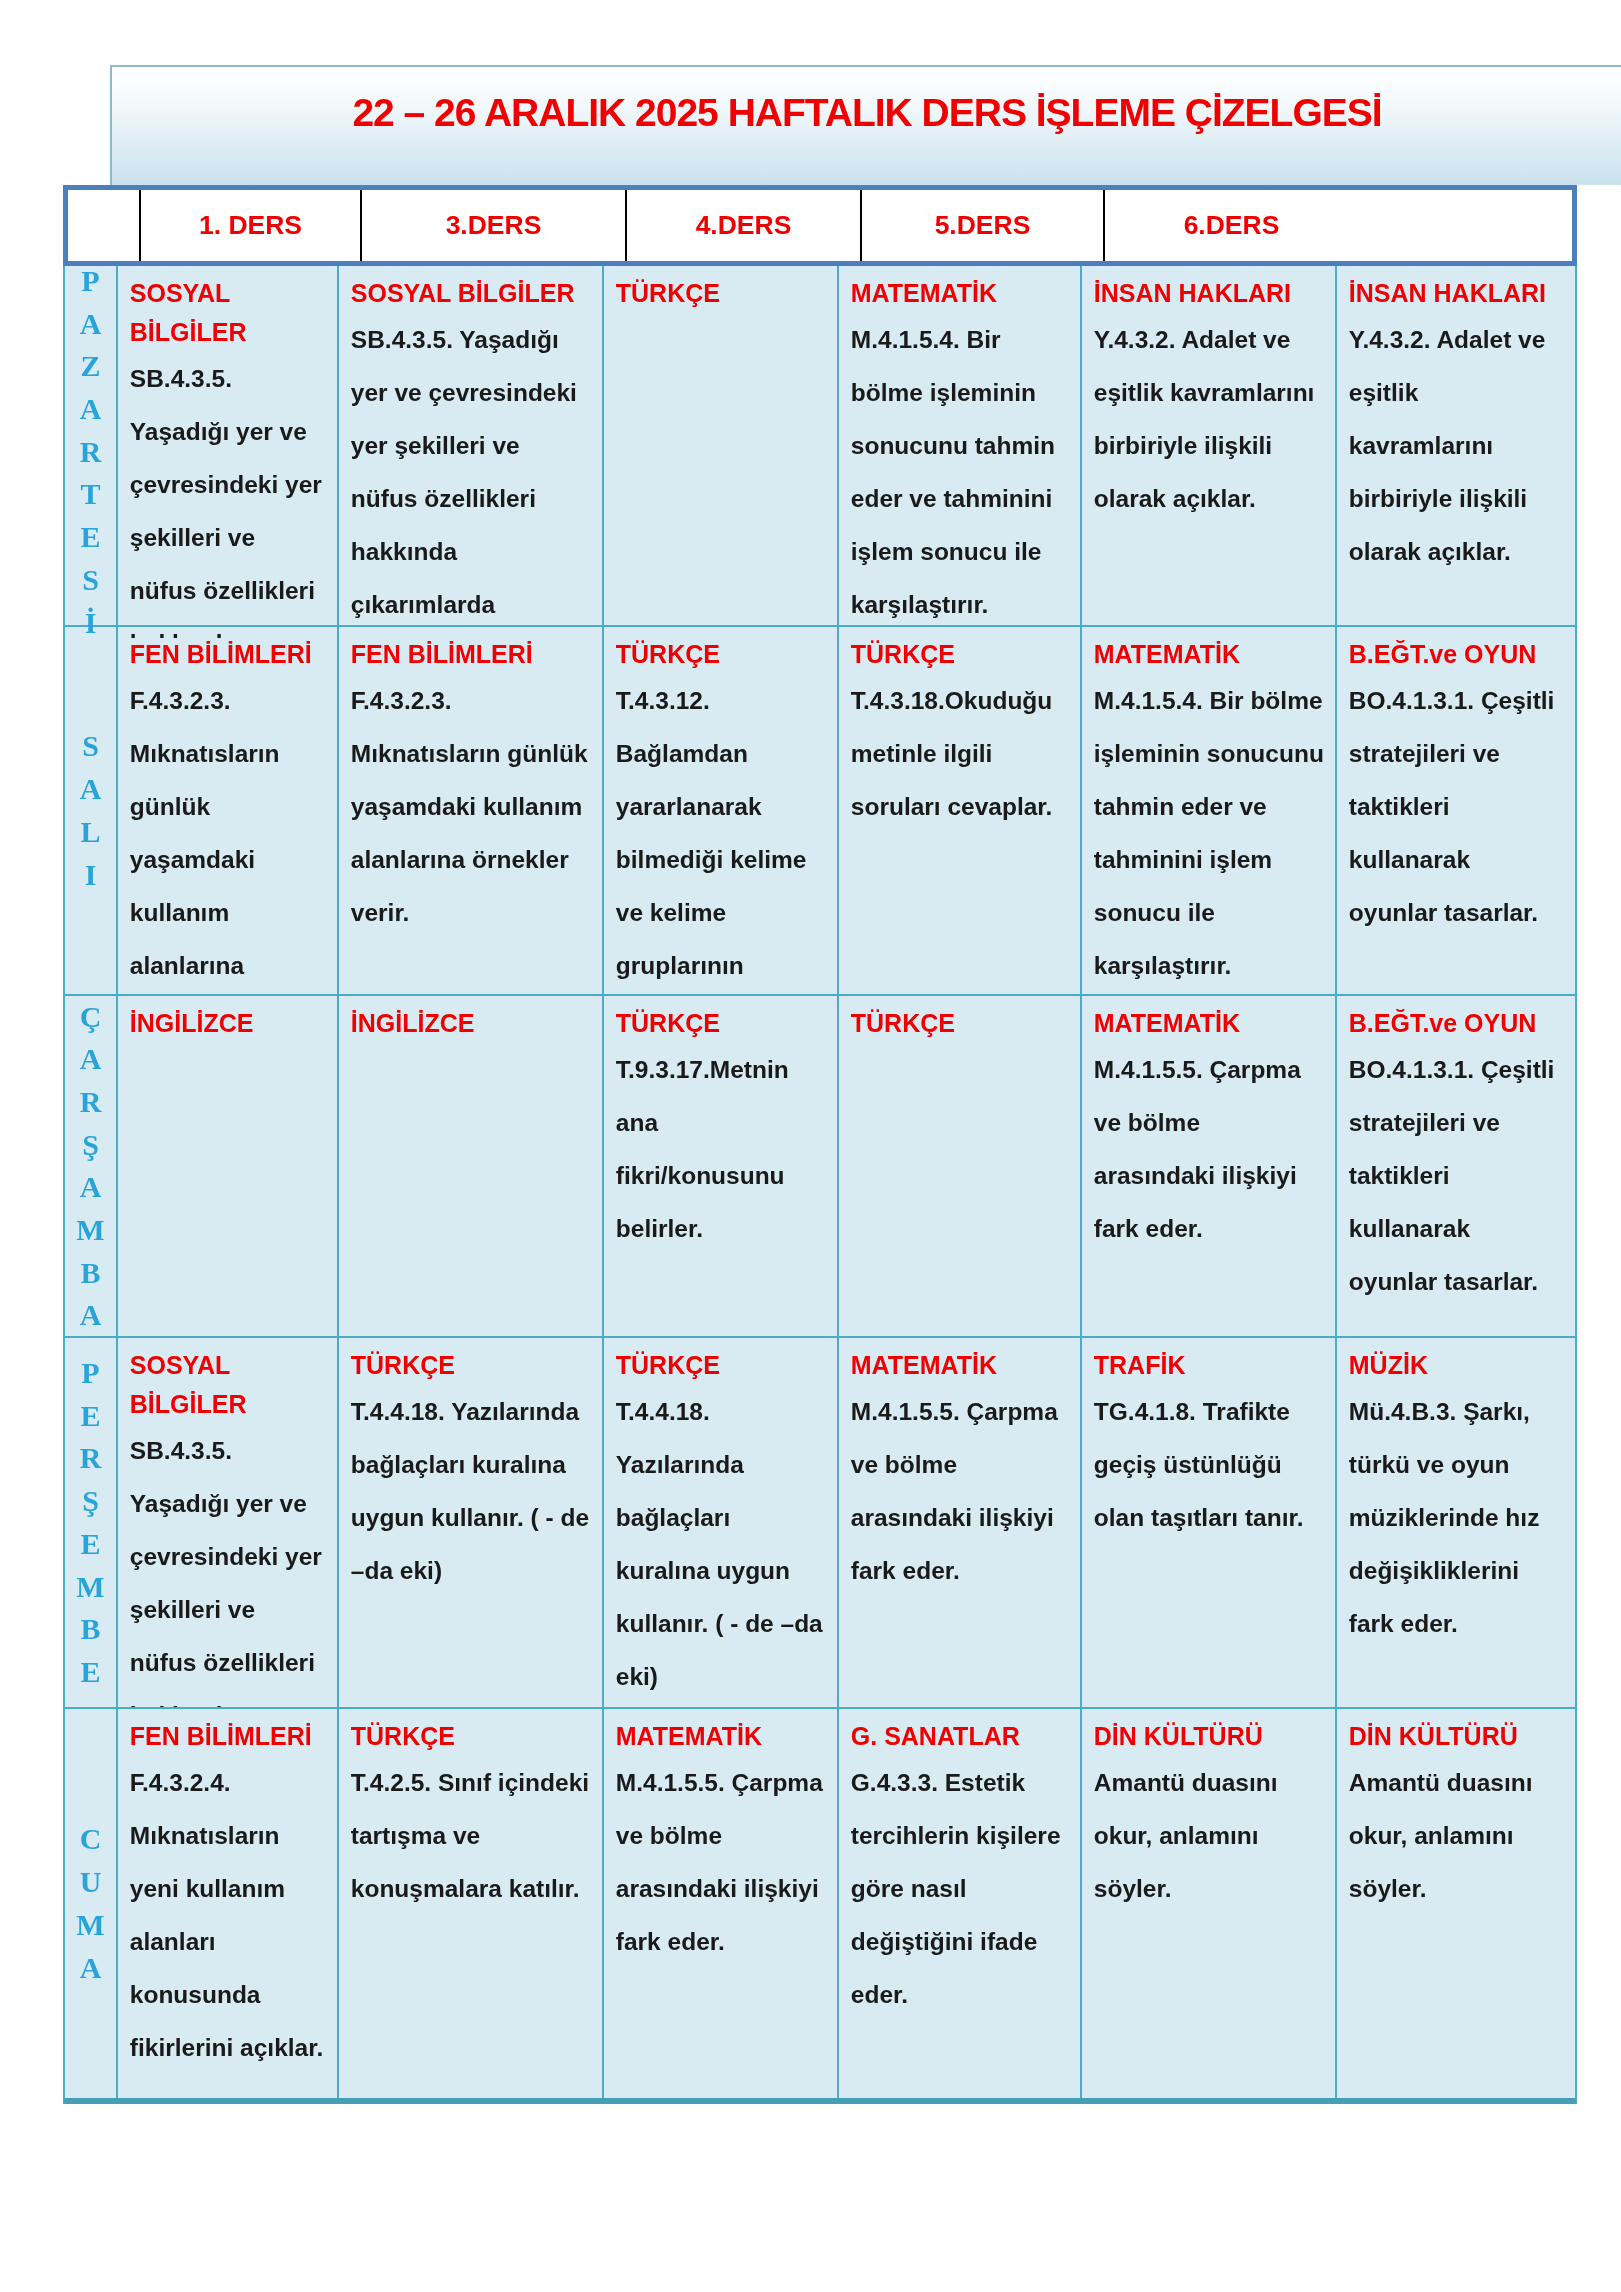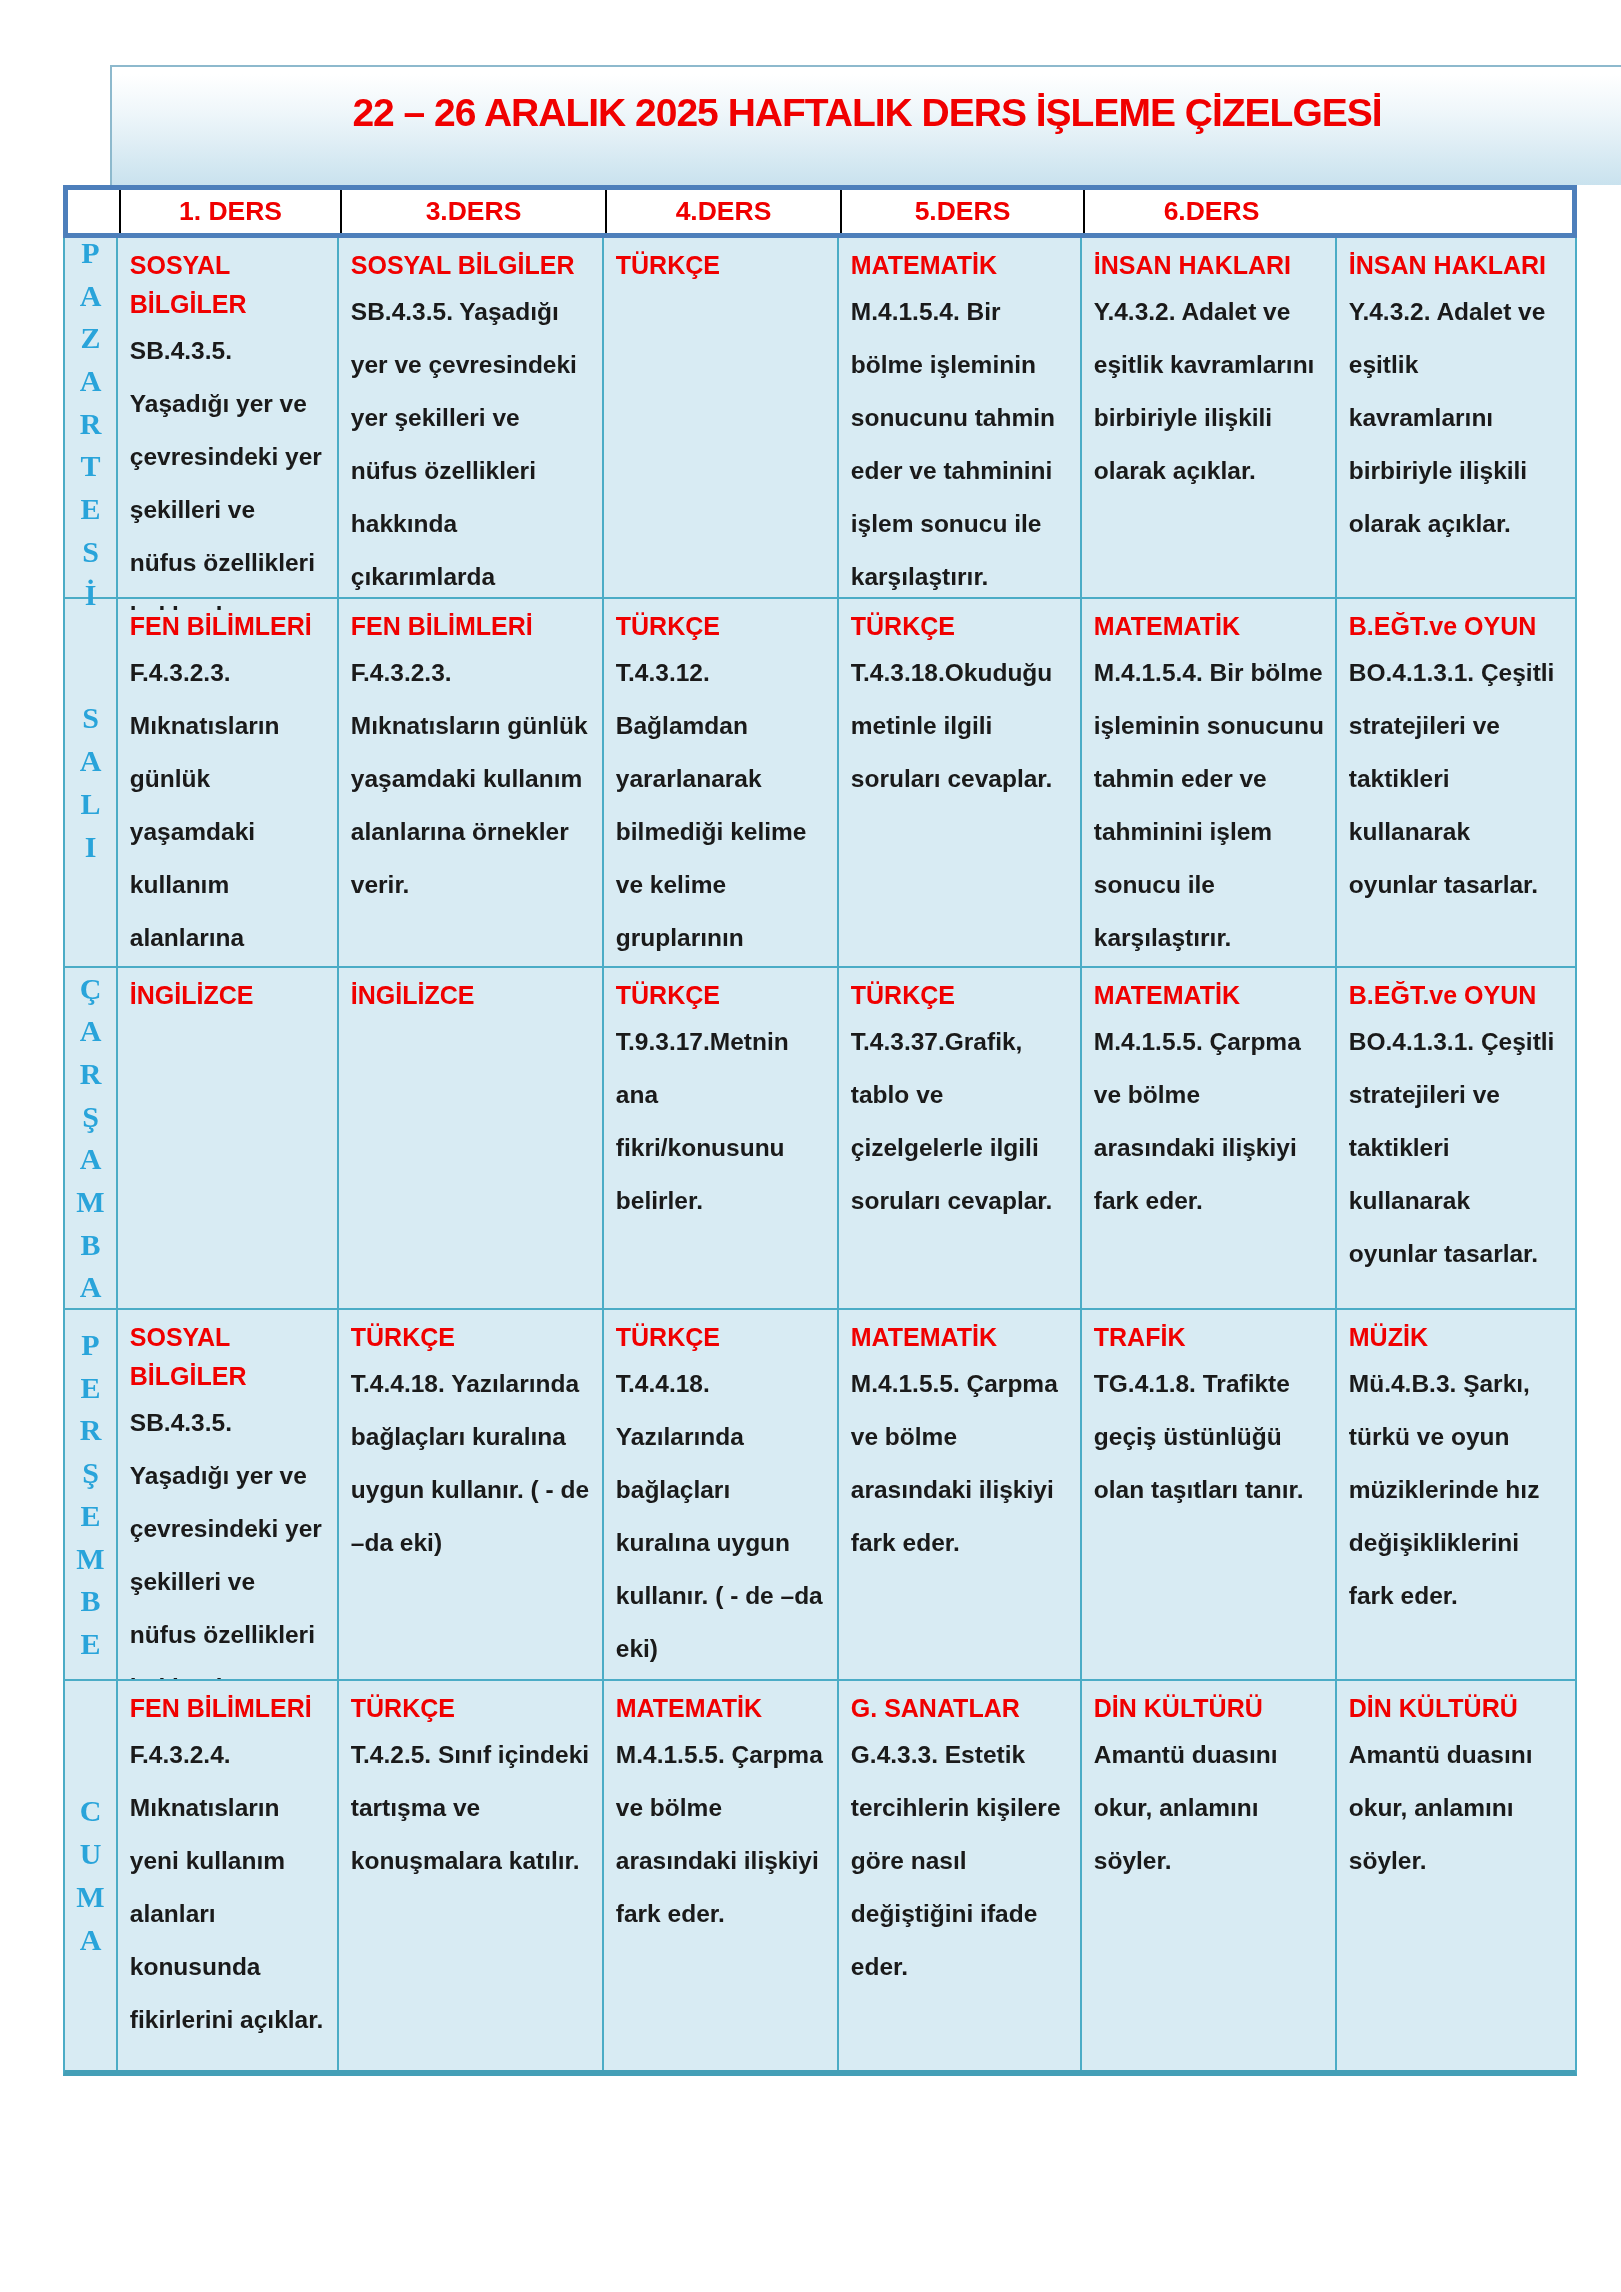--- a/index.html
+++ b/index.html
@@ -18,23 +18,23 @@
     background:linear-gradient(180deg,#ffffff 6%,#eef6fa 40%,#c9e2ee 100%);
     text-align:center;padding-top:23.5px;margin-left:47px;
   }
   .title-box h1{
     margin:0;font-size:39px;font-weight:bold;letter-spacing:-1px;
     color:#f00000;font-family:"Liberation Sans","DejaVu Sans",sans-serif;
   }
 
   
   .header-row{
-    box-sizing:border-box;width:100%;height:53px;
+    box-sizing:border-box;width:100%;height:81px;
     border:5.9px solid #4d7fbb;background:#ffffff;
-    display:grid;grid-template-columns:51px 221px 265px 235px 243px 255px auto;
+    display:grid;grid-template-columns:51px 221px 265px 235px 243px 255px auto;padding-left:20px;
   }
   .hcell{
     display:flex;align-items:center;justify-content:center;
     font-size:26.5px;font-weight:bold;color:#f00000;
   }
   .hcell + .hcell{border-left:2px solid #000000;}
 
   
   .body{
     box-sizing:border-box;width:100%;
@@ -175,21 +175,20 @@
           </div>
           <div class="cell">
             <div class="subject">İNGİLİZCE</div>
           </div>
           <div class="cell">
             <div class="subject">TÜRKÇE</div>
             <div class="desc">T.9.3.17.Metnin ana fikri/konusunu belirler.</div>
           </div>
           <div class="cell">
             <div class="subject">TÜRKÇE</div>
-            <div class="desc">T.4.3.37.Grafik, tablo ve çizelgelerle ilgili soruları cevaplar.</div>
           </div>
           <div class="cell">
             <div class="subject">MATEMATİK</div>
             <div class="desc">M.4.1.5.5. Çarpma ve bölme arasındaki ilişkiyi fark eder.</div>
           </div>
           <div class="cell">
             <div class="subject">B.EĞT.ve  OYUN</div>
             <div class="desc">BO.4.1.3.1. Çeşitli stratejileri ve taktikleri kullanarak oyunlar tasarlar.</div>
           </div>
         </div>

